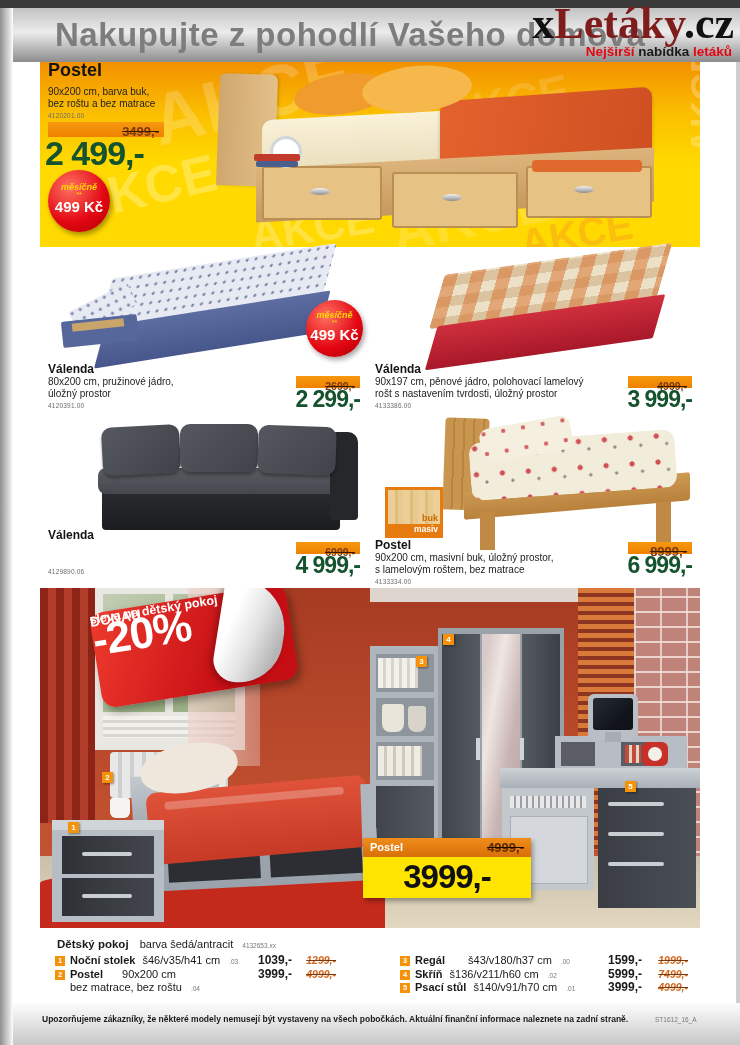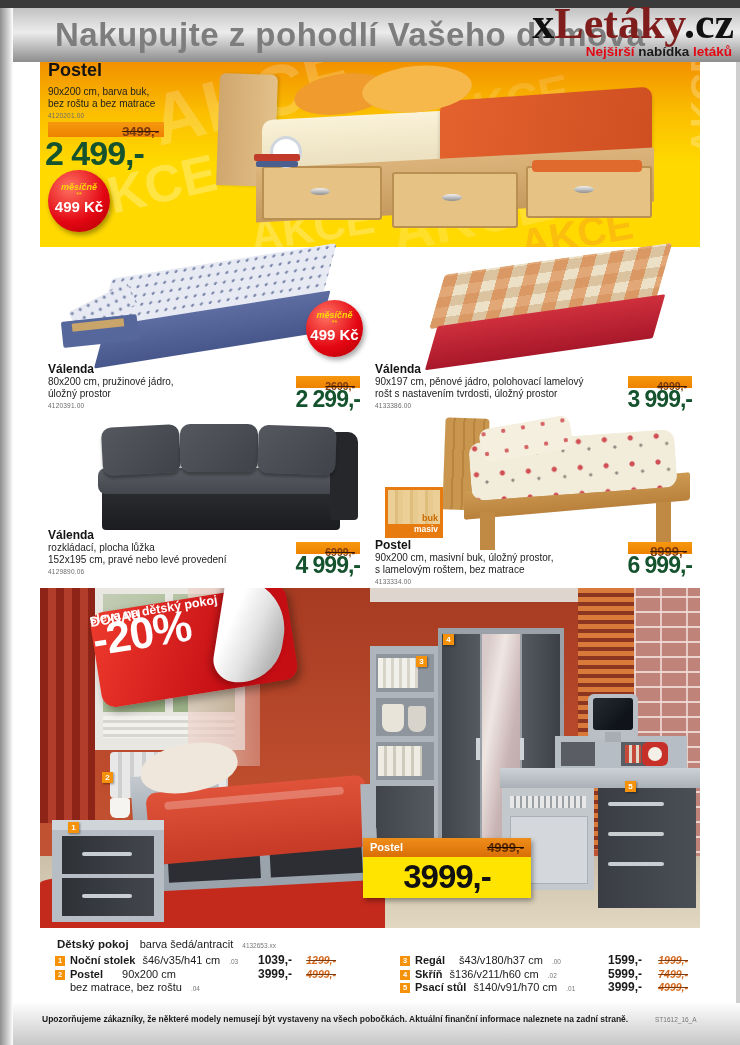--- a/index.html
+++ b/index.html
@@ -186,24 +186,20 @@
 
   <div class="abs ill" style="left:92px;top:424px;width:266px;height:112px;">
     <div style="left:10px;top:66px;width:238px;height:40px;background:linear-gradient(180deg,#2b2c30,#1b1c1f);border-radius:4px;"></div>
     <div style="left:6px;top:44px;width:242px;height:26px;background:linear-gradient(180deg,#5a5d63,#44474d);border-radius:8px;"></div>
     <div style="left:238px;top:8px;width:28px;height:88px;background:#26272b;border-radius:6px 10px 4px 4px;"></div>
     <div style="left:10px;top:2px;width:78px;height:48px;background:linear-gradient(135deg,#55585e,#3f4248);border-radius:10px;transform:rotate(-3deg);box-shadow:0 3px 3px rgba(0,0,0,.3);"></div>
     <div style="left:88px;top:0px;width:78px;height:48px;background:linear-gradient(135deg,#55585e,#3f4248);border-radius:10px;box-shadow:0 3px 3px rgba(0,0,0,.3);"></div>
     <div style="left:166px;top:2px;width:78px;height:48px;background:linear-gradient(135deg,#55585e,#3f4248);border-radius:10px;transform:rotate(2deg);box-shadow:0 3px 3px rgba(0,0,0,.3);"></div>
   </div>
   <div class="abs ptitle" style="left:48px;top:528px;">Válenda</div>
-  <div class="abs desc" style="left:48px;top:542px;">
-    <div>rozkládací, plocha lůžka</div>
-    <div>152x195 cm, pravé nebo levé provedení</div>
-  </div>
   <div class="abs code" style="left:48px;top:568px;">4129890.06</div>
   <div class="abs pbar" style="right:380px;top:542px;width:64px;height:12px;">
     <span class="old" style="font-size:10.5px;line-height:12px;">6999,-</span>
   </div>
   <div class="abs bigp" style="right:380px;top:552px;font-size:23px;">4 999,-</div>
 
   <div class="abs ill" style="left:428px;top:418px;width:268px;height:140px;">
     <div style="left:16px;top:0px;width:44px;height:92px;background:repeating-linear-gradient(90deg,#c9964f 0 8px,#b8843f 8px 10px);border-radius:4px 4px 0 0;transform:rotate(2deg);"></div>
     <div style="left:36px;top:64px;width:226px;height:28px;background:linear-gradient(180deg,#cd9a52,#b9813c);transform:skewY(-5deg);border-radius:3px;"></div>
     <div style="left:52px;top:94px;width:15px;height:38px;background:#c08a44;"></div>
@@ -344,21 +340,21 @@
   </div>
   <div class="abs li" style="left:70px;top:981px;">
     <span>bez matrace, bez roštu</span>
     <span class="sfx">.04</span>
   </div>
   <div class="abs lprice" style="left:240px;top:967px;width:52px;">3999,-</div>
   <div class="abs lold" style="left:294px;top:968px;width:42px;">4999,-</div>
 
   <div class="abs li" style="left:400px;top:954px;">
     <span class="num">3</span><b>Regál</b>
-    <span style="margin-left:11px;">š43/v180/h37 cm</span>
+    <span style="margin-left:20px;">š43/v180/h37 cm</span>
     <span class="sfx">.00</span>
   </div>
   <div class="abs lprice" style="left:586px;top:953px;width:56px;">1599,-</div>
   <div class="abs lold" style="left:646px;top:954px;width:42px;">1999,-</div>
 
   <div class="abs li" style="left:400px;top:968px;">
     <span class="num">4</span><b>Skříň</b>
     <span style="margin-left:4px;">š136/v211/h60 cm</span>
     <span class="sfx">.02</span>
   </div>

